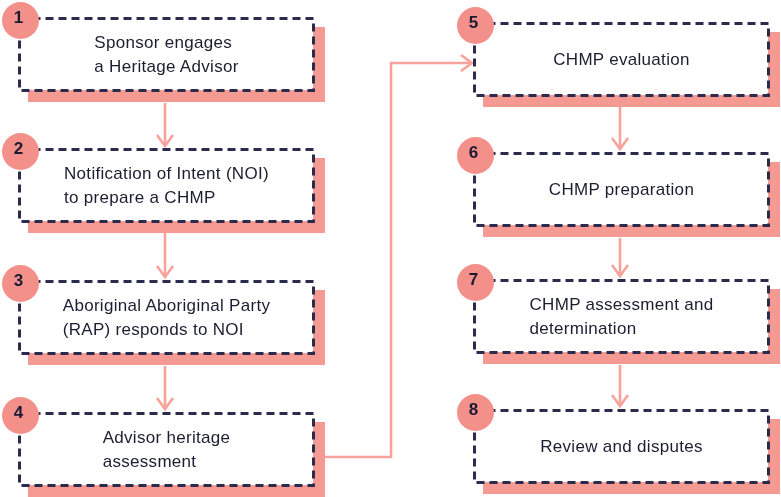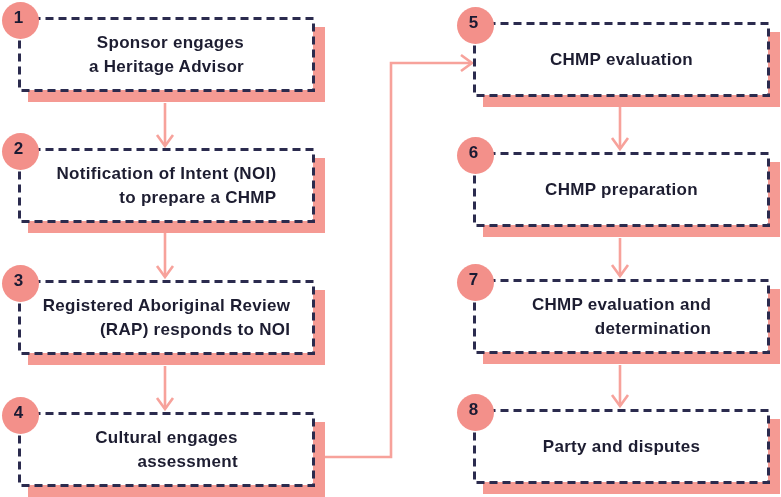--- a/index.html
+++ b/index.html
@@ -16,22 +16,22 @@
   
   .box { position: absolute; width: 297px; height: 75px; z-index: 1; }
   .box .shadow {
     position: absolute; left: 10px; top: 10px; width: 297px; height: 75px;
     background: #f59a93; z-index: 0;
   }
   .box .bg { position: absolute; inset: 2px; background: #ffffff; z-index: 1; }
   .box .border-svg { position: absolute; inset: 0; width: 100%; height: 100%; z-index: 2; }
   .box .label {
     position: absolute; inset: 0; z-index: 3;
-    display: flex; align-items: center; justify-content: center; text-align: right;
-    font-size: 17px; line-height: 24px; font-weight: bold;
+    display: flex; align-items: center; justify-content: center; text-align: left;
+    font-size: 17px; line-height: 24px; font-weight: normal;
     letter-spacing: 0.3px; color: #1d1d31;
     white-space: pre-line;
   }
   .badge {
     position: absolute; left: -16px; top: -15px; width: 37px; height: 37px;
     border-radius: 50%; background: #f3908a; z-index: 4;
     display: flex; align-items: center; justify-content: center;
   }
   .badge span {
     font-size: 17px; font-weight: bold; color: #1a1a33;
@@ -105,34 +105,34 @@
 
   <div class="box" style="left:18px; top:280px;">
     <div class="shadow"></div>
     <div class="bg"></div>
     <svg class="border-svg" viewBox="0 0 297 75" preserveAspectRatio="none">
       <rect x="1.5" y="1.5" width="294" height="72" fill="none" stroke="#2b2b4e" stroke-width="3" stroke-dasharray="8 5"></rect>
     </svg>
     <div class="badge">
         <span>3</span>
       </div>
-    <div class="label">Registered Aboriginal Review
+    <div class="label">Aboriginal Aboriginal Party
 (RAP) responds to NOI</div>
   </div>
 
   <div class="box" style="left:18px; top:412px;">
     <div class="shadow"></div>
     <div class="bg"></div>
     <svg class="border-svg" viewBox="0 0 297 75" preserveAspectRatio="none">
       <rect x="1.5" y="1.5" width="294" height="72" fill="none" stroke="#2b2b4e" stroke-width="3" stroke-dasharray="8 5"></rect>
     </svg>
     <div class="badge">
         <span>4</span>
       </div>
-    <div class="label">Cultural engages
+    <div class="label">Advisor heritage
 assessment</div>
   </div>
 
   <div class="box" style="left:473px; top:22px;">
     <div class="shadow"></div>
     <div class="bg"></div>
     <svg class="border-svg" viewBox="0 0 297 75" preserveAspectRatio="none">
       <rect x="1.5" y="1.5" width="294" height="72" fill="none" stroke="#2b2b4e" stroke-width="3" stroke-dasharray="8 5"></rect>
     </svg>
     <div class="badge">
@@ -155,29 +155,29 @@
 
   <div class="box" style="left:473px; top:279px;">
     <div class="shadow"></div>
     <div class="bg"></div>
     <svg class="border-svg" viewBox="0 0 297 75" preserveAspectRatio="none">
       <rect x="1.5" y="1.5" width="294" height="72" fill="none" stroke="#2b2b4e" stroke-width="3" stroke-dasharray="8 5"></rect>
     </svg>
     <div class="badge">
         <span>7</span>
       </div>
-    <div class="label">CHMP evaluation and
+    <div class="label">CHMP assessment and
 determination</div>
   </div>
 
   <div class="box" style="left:473px; top:409px;">
     <div class="shadow"></div>
     <div class="bg"></div>
     <svg class="border-svg" viewBox="0 0 297 75" preserveAspectRatio="none">
       <rect x="1.5" y="1.5" width="294" height="72" fill="none" stroke="#2b2b4e" stroke-width="3" stroke-dasharray="8 5"></rect>
     </svg>
     <div class="badge">
         <span>8</span>
       </div>
-    <div class="label">Party and disputes</div>
+    <div class="label">Review and disputes</div>
   </div>
 
 </div>
 
 </body></html>

